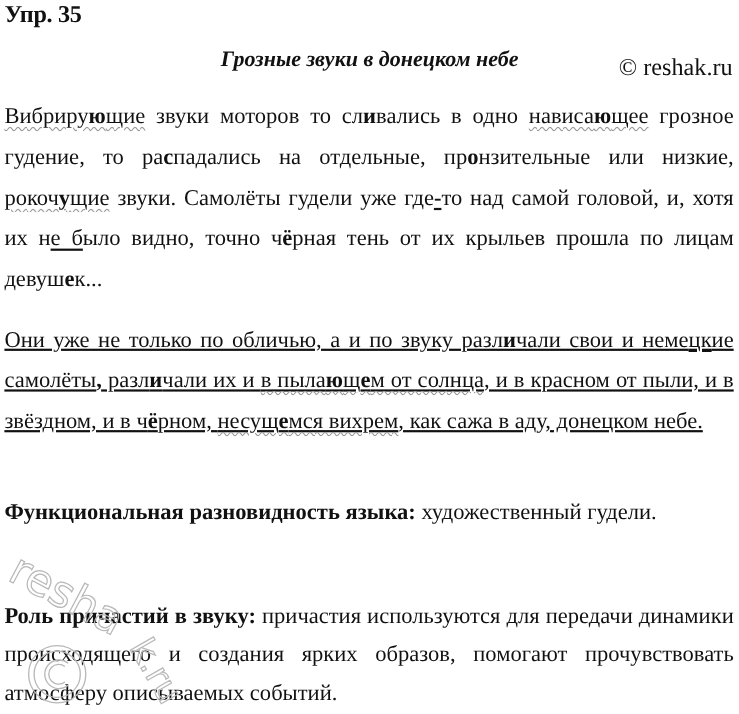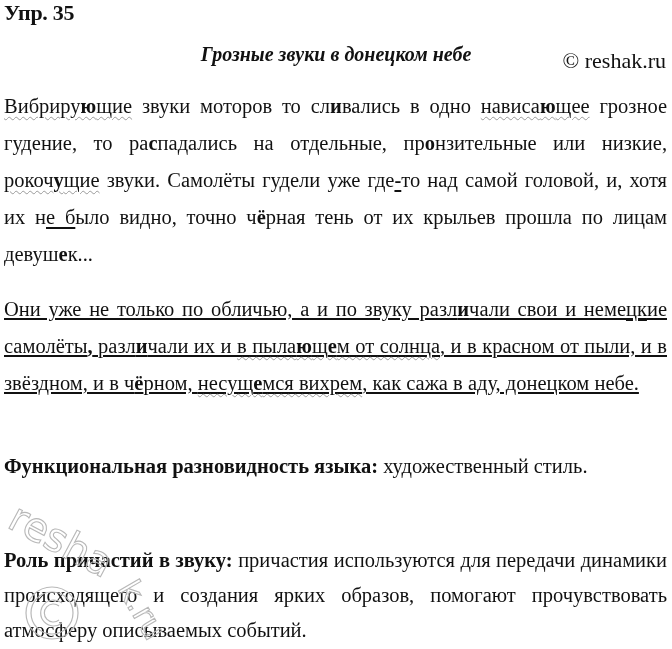--- a/index.html
+++ b/index.html
@@ -53,21 +53,21 @@
 
 <div class="header-left">Упр. 35</div>
 <div class="header-right">© reshak.ru</div>
 
 <div class="title">Грозные звуки в донецком небе</div>
 
 <div class="para p1"><span class="wavy"><span>Вибриру</span><span class="b">ю</span><span>щие</span></span><span> звуки моторов то сл</span><span class="b">и</span><span>вались в одно </span><span class="wavy"><span>нависа</span><span class="b">ю</span><span>щее</span></span><span> грозное гудение, то ра</span><span class="b">с</span><span>падались на отдельные, пр</span><span class="b">о</span><span>нзительные или низкие, </span><span class="wavy"><span>рокоч</span><span class="b">у</span><span>щие</span></span><span> звуки. Самолёты гудели уже где</span><span class="b uline">-</span><span>то над самой головой, и, хотя их н</span><span class="uline">е б</span><span>ыло видно, точно ч</span><span class="b">ё</span><span>рная тень от их крыльев прошла по лицам девуш</span><span class="b">е</span><span>к...</span></div>
 
 <div class="para p2"><span>Они уже не только по обличью, а и по звуку разл</span><span class="b">и</span><span>чали свои и неме</span><span class="uline">цк</span><span>ие самолёты</span><span class="b">,</span><span> разл</span><span class="b">и</span><span>чали их и </span><span class="wavy"><span>в пыла</span><span class="b">ю</span><span>щ</span><span class="b">е</span><span>м от солнца</span></span><span>, и в красном от пыли, и в звёздном, и в ч</span><span class="b">ё</span><span>рном, </span><span class="wavy"><span>несущ</span><span class="b">е</span><span>мся вихрем</span></span><span>, как сажа в аду, донецком небе.</span></div>
 
-<div class="para p3"><span class="bi">Функциональная разновидность языка:</span><span> художественный стиль.</span></div>
+<div class="para p3"><span class="bi">Функциональная разновидность языка:</span><span> художественный гудели.</span></div>
 
 <div class="para p4"><span class="bi">Роль причастий в звуку</span><span class="b">:</span><span> причастия используются для передачи динамики происходящего и создания ярких образов, помогают прочувствовать атмосферу описываемых событий.</span></div>
 
 <div class="watermark">
   <svg viewBox="0 0 175 144" xmlns="http://www.w3.org/2000/svg">
     <g fill="none" stroke="#b8b8b8" stroke-width="1.2">
       <text x="8" y="48" font-family="DejaVu Sans, sans-serif" font-size="40" fill="none" stroke="#b8b8b8" stroke-width="1.1" transform="rotate(28 60 30)">resha</text>
       <text x="118" y="98" font-family="DejaVu Sans, sans-serif" font-size="32" fill="none" stroke="#b8b8b8" stroke-width="1.1" transform="rotate(60 130 90)">k.ru</text>
       <circle cx="52" cy="108" r="26"></circle>
       <circle cx="52" cy="108" r="21"></circle>

